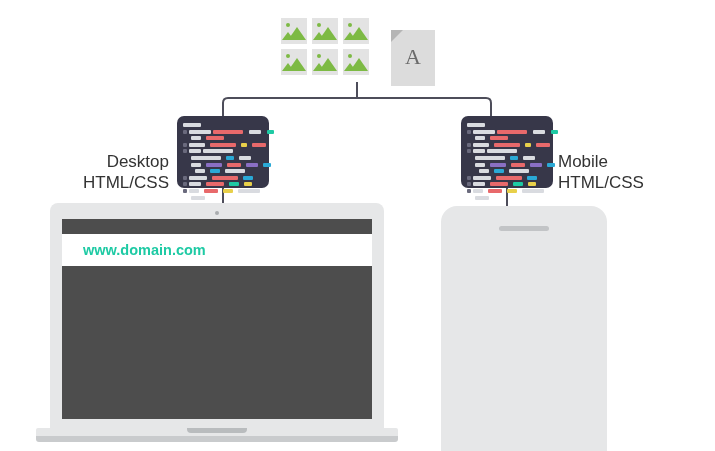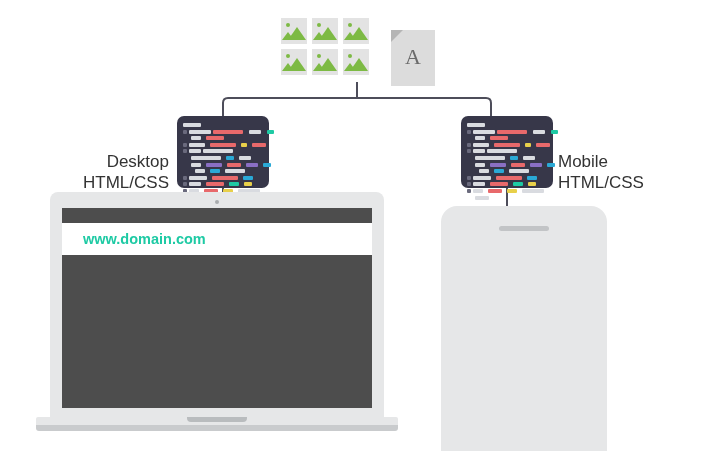--- a/index.html
+++ b/index.html
@@ -39,21 +39,21 @@
   
   .code-win{position:absolute;width:92px;height:72px;background:#373749;border-radius:7px;padding:0;}
   .code-win.left{left:177px;top:116px;}
   .code-win.right{left:461px;top:116px;}
   .code-win .rows{position:absolute;left:6px;top:7px;width:80px;}
   .code-row{height:4px;margin-bottom:2.6px;white-space:nowrap;font-size:0;}
   .seg{display:inline-block;height:4px;vertical-align:top;margin-right:2px;border-radius:1px;}
   .sp{display:inline-block;height:4px;vertical-align:top;}
 
   
-  .laptop{position:absolute;left:36px;top:192px;width:362px;height:220px;}
+  .laptop{position:absolute;left:36px;top:203px;width:362px;height:220px;}
   .lap-lid{position:absolute;left:14px;top:0;width:334px;height:228px;
            background:#e6e7e8;border-radius:8px 8px 3px 3px;}
   .lap-cam{position:absolute;left:50%;top:8px;margin-left:-2px;width:4px;height:4px;
            border-radius:50%;background:#a9acae;}
   .lap-screen{position:absolute;left:12px;top:16px;width:310px;height:200px;background:#ffffff;}
   .lap-topbar{position:absolute;left:0;top:0;width:310px;height:15px;background:#4d4d4d;}
   .lap-urlbar{position:absolute;left:0;top:15px;width:310px;height:32px;background:#ffffff;}
   .lap-url{position:absolute;left:21px;top:15px;width:270px;height:32px;line-height:32px;
            color:#1ecaa4;font-size:14.5px;font-weight:bold;}
   .lap-body{position:absolute;left:0;top:47px;width:310px;height:153px;background:#4d4d4d;}

